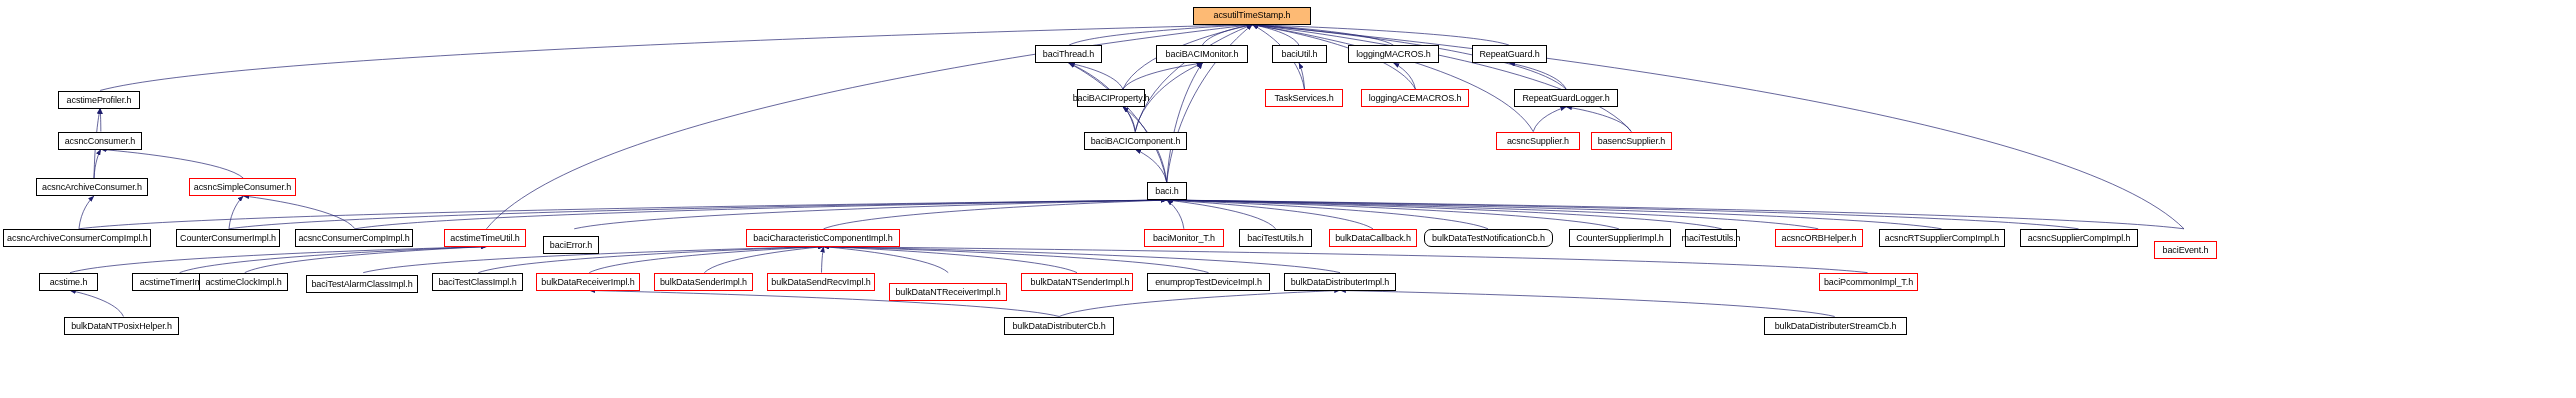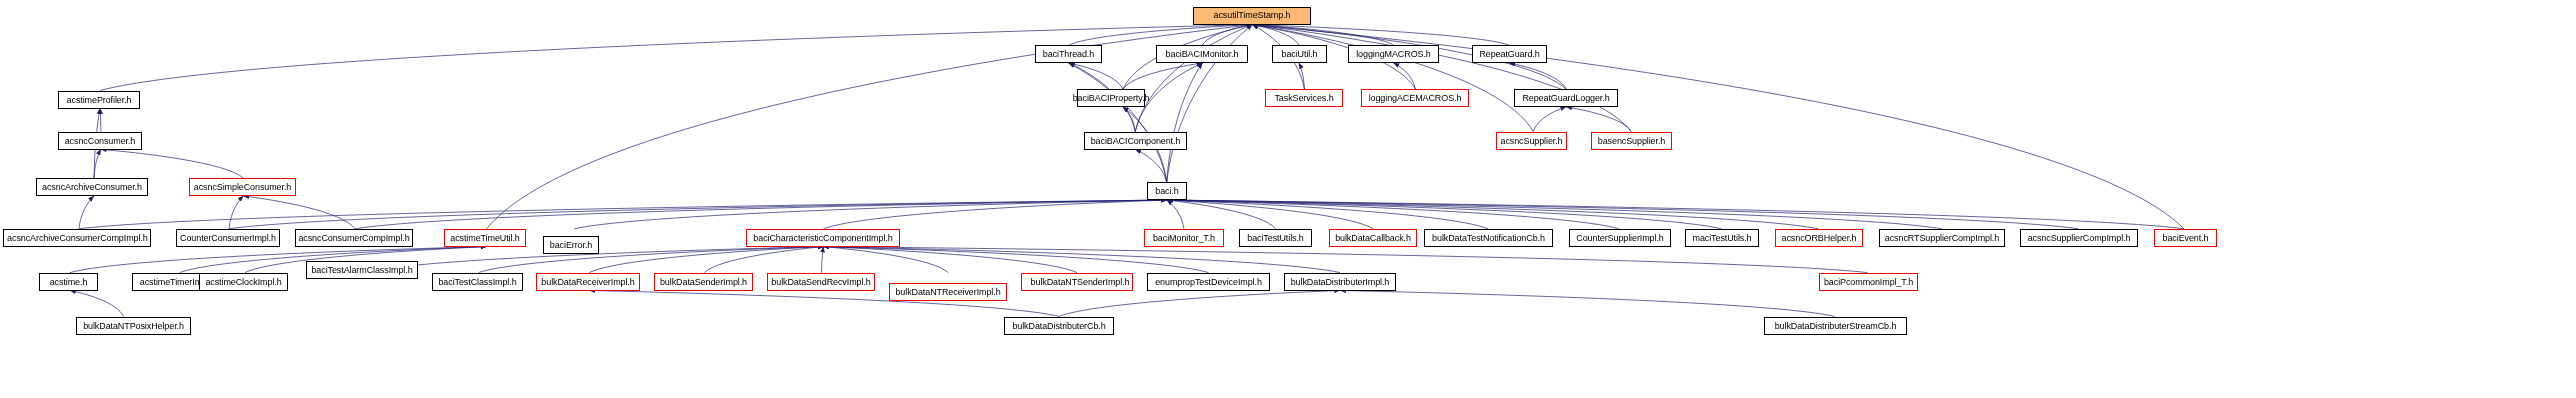--- a/index.html
+++ b/index.html
@@ -168,21 +168,21 @@
       </div>
       <div class="node" style="left: 1514px; top: 89px; width: 104px;">
         <span class="node-label">RepeatGuardLogger.h</span>
       </div>
       <div class="node" style="left: 58px; top: 132px; width: 84px;">
         <span class="node-label">acsncConsumer.h</span>
       </div>
       <div class="node" style="left: 1084px; top: 132px; width: 103px;">
         <span class="node-label">baciBACIComponent.h</span>
       </div>
-      <div class="node red" style="left: 1496px; top: 132px; width: 71px;">
+      <div class="node red" style="left: 1496px; top: 132px; width: 84px;">
         <span class="node-label">acsncSupplier.h</span>
       </div>
       <div class="node red" style="left: 1591px; top: 132px; width: 81px;">
         <span class="node-label">basencSupplier.h</span>
       </div>
       <div class="node" style="left: 36px; top: 178px; width: 112px;">
         <span class="node-label">acsncArchiveConsumer.h</span>
       </div>
       <div class="node red" style="left: 189px; top: 178px; width: 107px;">
         <span class="node-label">acsncSimpleConsumer.h</span>
@@ -210,51 +210,51 @@
       </div>
       <div class="node red" style="left: 1144px; top: 229px; width: 80px;">
         <span class="node-label">baciMonitor_T.h</span>
       </div>
       <div class="node" style="left: 1239px; top: 229px; width: 73px;">
         <span class="node-label">baciTestUtils.h</span>
       </div>
       <div class="node red" style="left: 1329px; top: 229px; width: 88px;">
         <span class="node-label">bulkDataCallback.h</span>
       </div>
-      <div class="node" style="left: 1424px; top: 229px; width: 129px;">
+      <div class="node" style="left: 1424px; top: 229px; width: 129px; border-radius: 7px;">
         <span class="node-label">bulkDataTestNotificationCb.h</span>
       </div>
       <div class="node" style="left: 1569px; top: 229px; width: 102px;">
         <span class="node-label">CounterSupplierImpl.h</span>
       </div>
-      <div class="node" style="left: 1685px; top: 229px; width: 74px;">
+      <div class="node" style="left: 1685px; top: 229px; width: 52px;">
         <span class="node-label">maciTestUtils.h</span>
       </div>
       <div class="node red" style="left: 1775px; top: 229px; width: 88px;">
         <span class="node-label">acsncORBHelper.h</span>
       </div>
       <div class="node" style="left: 1879px; top: 229px; width: 126px;">
         <span class="node-label">acsncRTSupplierCompImpl.h</span>
       </div>
       <div class="node" style="left: 2020px; top: 229px; width: 118px;">
         <span class="node-label">acsncSupplierCompImpl.h</span>
       </div>
-      <div class="node red" style="left: 2154px; top: 229px; width: 63px;">
+      <div class="node red" style="left: 2154px; top: 241px; width: 63px;">
         <span class="node-label">baciEvent.h</span>
       </div>
       <div class="node" style="left: 39px; top: 273px; width: 59px;">
         <span class="node-label">acstime.h</span>
       </div>
       <div class="node" style="left: 132px; top: 273px; width: 92px;">
         <span class="node-label">acstimeTimerImpl.h</span>
       </div>
       <div class="node" style="left: 199px; top: 273px; width: 89px;">
         <span class="node-label">acstimeClockImpl.h</span>
       </div>
-      <div class="node" style="left: 306px; top: 261px; width: 112px;">
+      <div class="node" style="left: 306px; top: 275px; width: 112px;">
         <span class="node-label">baciTestAlarmClassImpl.h</span>
       </div>
       <div class="node" style="left: 432px; top: 273px; width: 91px;">
         <span class="node-label">baciTestClassImpl.h</span>
       </div>
       <div class="node red" style="left: 536px; top: 273px; width: 104px;">
         <span class="node-label">bulkDataReceiverImpl.h</span>
       </div>
       <div class="node red" style="left: 654px; top: 273px; width: 99px;">
         <span class="node-label">bulkDataSenderImpl.h</span>
@@ -270,21 +270,21 @@
       </div>
       <div class="node" style="left: 1147px; top: 273px; width: 123px; text-align: right;">
         <span class="node-label">enumpropTestDeviceImpl.h</span>
       </div>
       <div class="node" style="left: 1284px; top: 273px; width: 112px;">
         <span class="node-label">bulkDataDistributerImpl.h</span>
       </div>
       <div class="node red" style="left: 1819px; top: 273px; width: 99px;">
         <span class="node-label">baciPcommonImpl_T.h</span>
       </div>
-      <div class="node" style="left: 64px; top: 317px; width: 115px; margin-left: 12px;">
+      <div class="node" style="left: 64px; top: 317px; width: 115px;">
         <span class="node-label">bulkDataNTPosixHelper.h</span>
       </div>
       <div class="node" style="left: 1004px; top: 317px; width: 110px;">
         <span class="node-label">bulkDataDistributerCb.h</span>
       </div>
       <div class="node" style="left: 1764px; top: 317px; width: 143px;">
         <span class="node-label">bulkDataDistributerStreamCb.h</span>
       </div>
     </div>
 </div>

